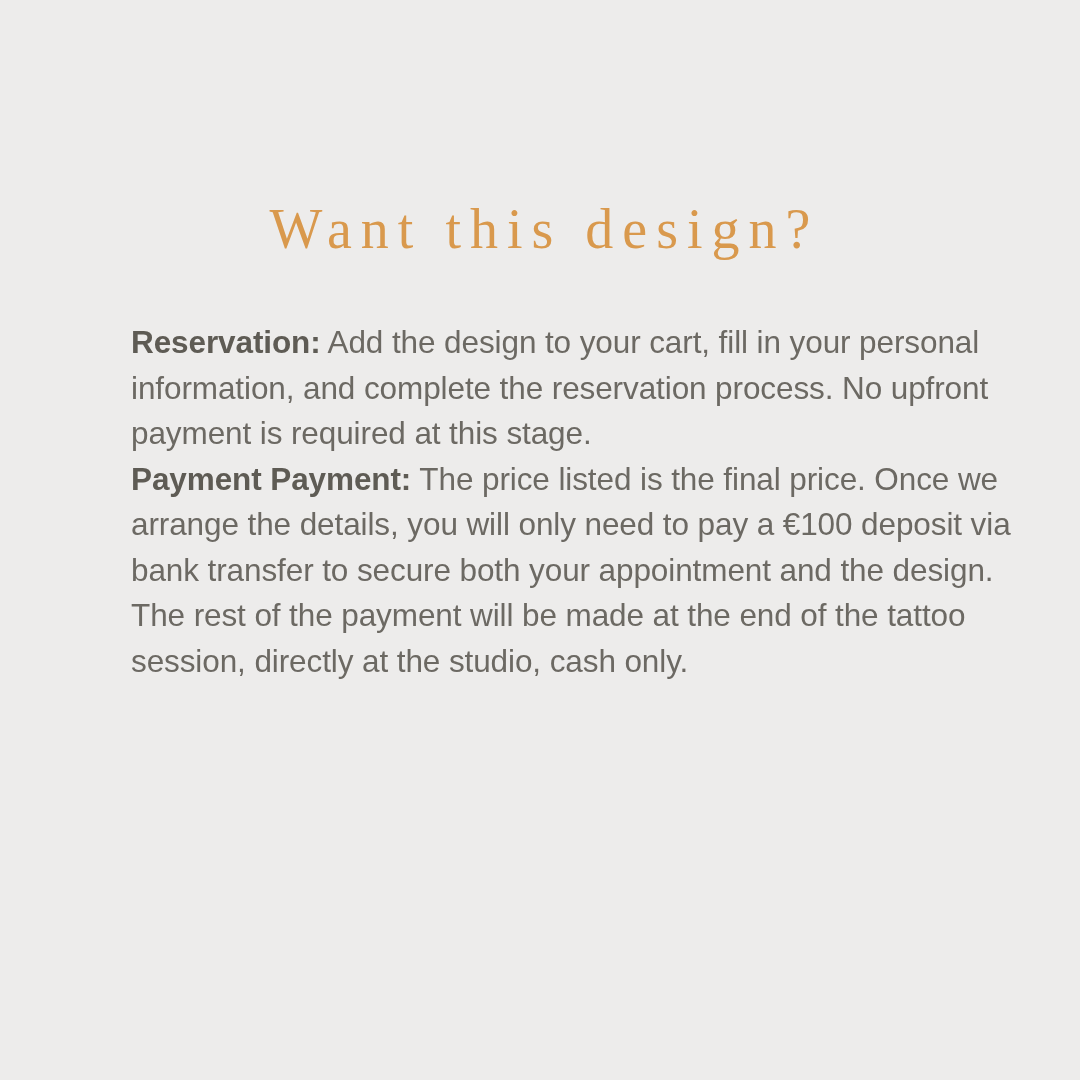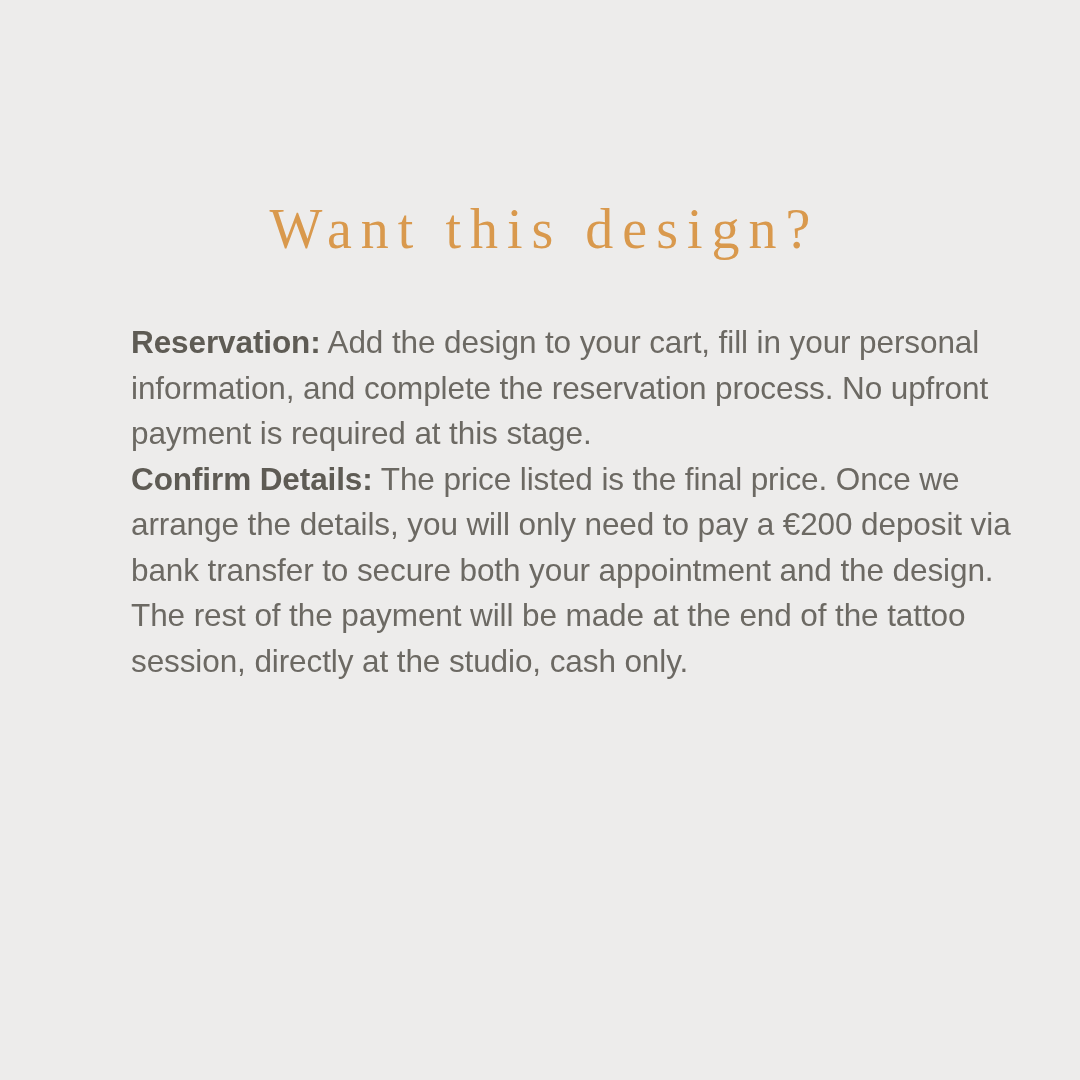--- a/index.html
+++ b/index.html
@@ -74,17 +74,17 @@
 
 <div id="card">
 
   <div id="title">Want this design?</div>
 
   <div id="body-block">
 
     <p class="para"><span class="lead">Reservation:</span><span class="rest"> Add the design to your cart, fill in your personal information, and complete the reservation process. No upfront payment is required at this stage.</span></p>
 
 
-    <p class="para"><span class="lead">Confirm Details:</span><span class="rest"> The price listed is the final price. Once we arrange the details, you will only need to pay a €200 deposit via bank transfer to secure both your appointment and the design. The rest of the payment will be made at the end of the tattoo session, directly at the studio, cash only.</span></p>
+    <p class="para"><span class="lead">Payment Payment:</span><span class="rest"> The price listed is the final price. Once we arrange the details, you will only need to pay a €100 deposit via bank transfer to secure both your appointment and the design. The rest of the payment will be made at the end of the tattoo session, directly at the studio, cash only.</span></p>
 
   </div>
 
 </div>
 
 </body></html>

